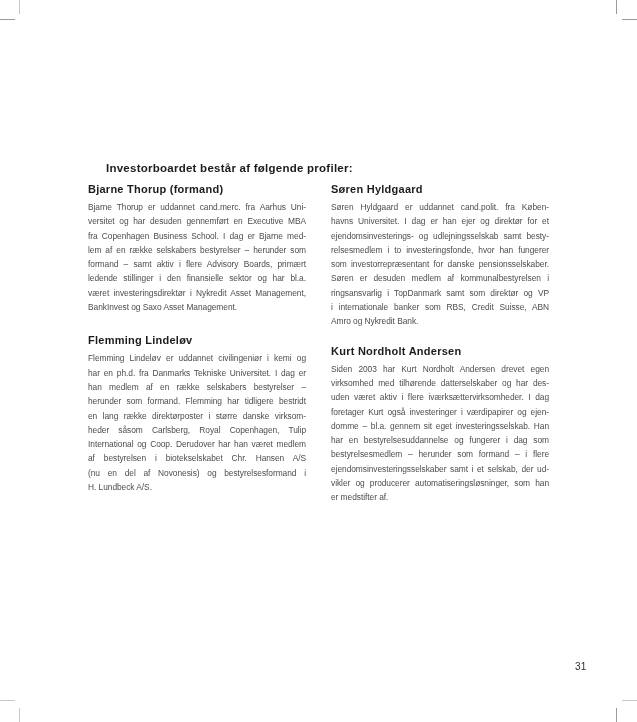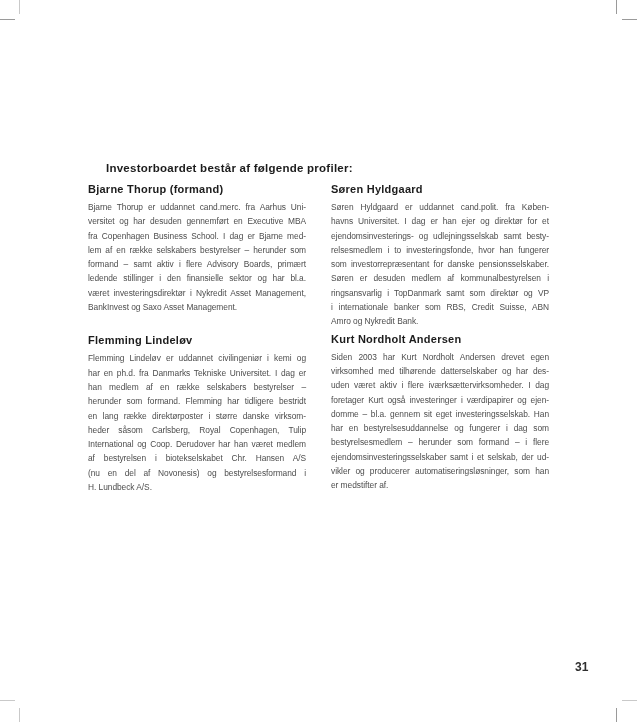--- a/index.html
+++ b/index.html
@@ -39,21 +39,21 @@
     position: absolute;
     left: 88px;
     top: 182px;
     width: 461px;
     display: flex;
     gap: 25px;
   }
   .col { width: 222px; }
   section { margin: 0; }
   .col-left  section + section { margin-top: 19px; }
-  .col-right section + section { margin-top: 3px; }
+  .col-right section + section { margin-top: 15px; }
   h2.profile-heading {
     margin: 0 0 4px 0;
     font-size: 11px;
     line-height: 14px;
     font-weight: bold;
     letter-spacing: 0.25px;
     color: #1c1c1c;
   }
   .para { margin: 0; }
   .line {
@@ -63,23 +63,23 @@
     color: #4d4d4d;
     text-align: justify;
     text-align-last: justify;
     white-space: nowrap;
   }
   .line.last { text-align-last: left; white-space: normal; }
   .pageno {
     position: absolute;
     left: 575px;
     top: 662px;
-    font-size: 12px;
+    font-size: 10px;
     line-height: 10px;
-    font-weight: bold;
+    font-weight: normal;
     color: #2e2e2e;
     letter-spacing: 0.2px;
   }
 </style>
 </head>
 <body>
 
 <div class="page">
 
   <div class="crop v tl-v"></div>

